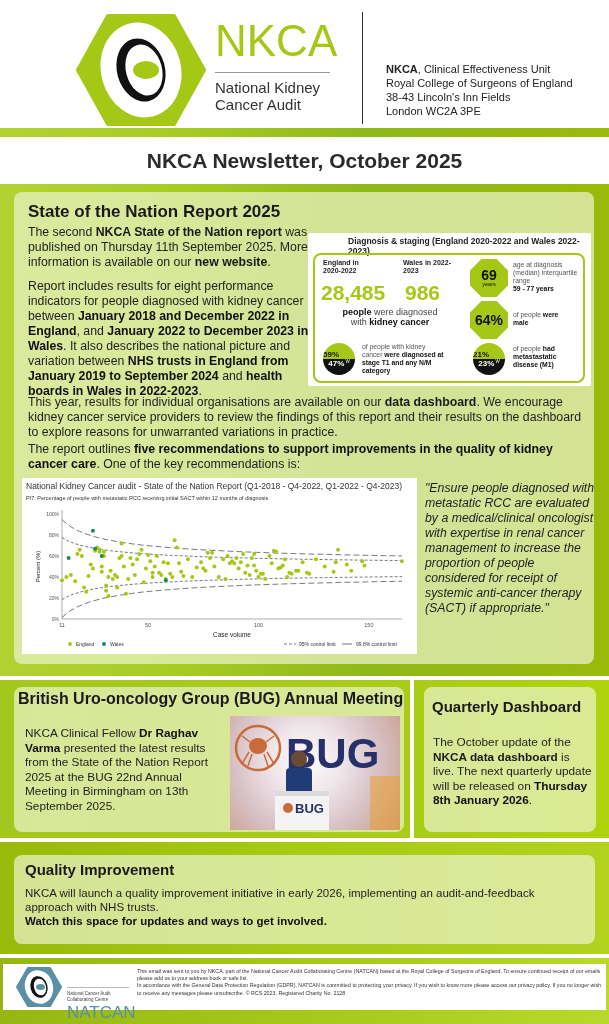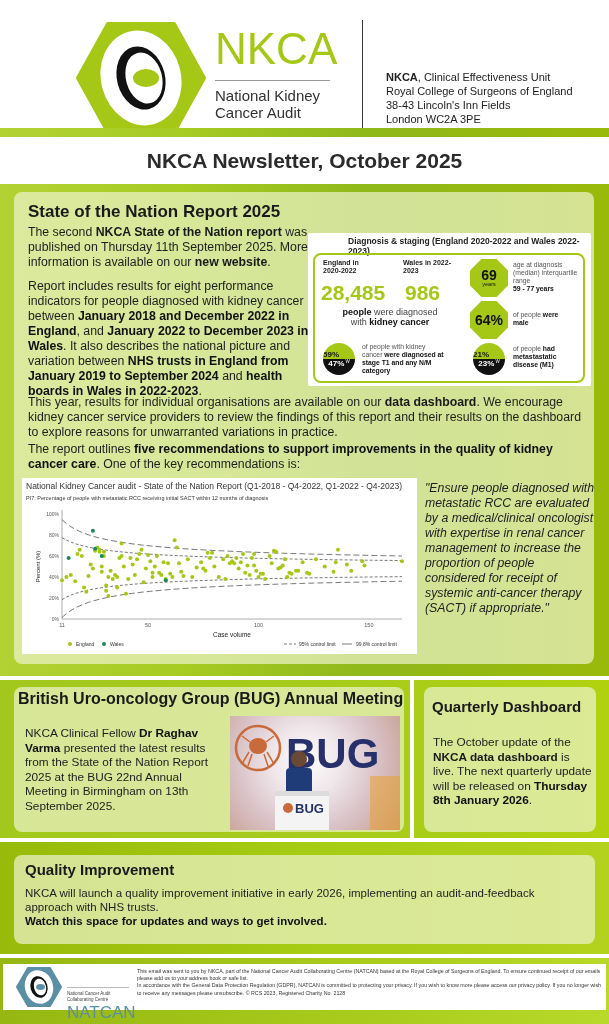--- a/index.html
+++ b/index.html
@@ -5,21 +5,21 @@
   * { box-sizing: border-box; margin: 0; padding: 0; }
   body {
     width: 609px; height: 1024px; overflow: hidden;
     font-family: "Liberation Sans", "DejaVu Sans", sans-serif;
     background: #ffffff; color: #222;
     position: relative;
   }
   a, .link { color: #1a1a1a; font-weight: bold; }
 
   
-  .header { position: absolute; left: 0; top: 12px; width: 530px; height: 128px; background: #fff; }
+  .header { position: absolute; left: 0; top: 4px; width: 530px; height: 128px; background: #fff; }
   .logo-hex { position: absolute; left: 76px; top: 10px; width: 130px; height: 112px; }
   .brand { position: absolute; left: 215px; top: 14px; width: 120px; }
   .brand .nkca { font-size: 44px; color: #a5c816; letter-spacing: 0px; line-height: 46px; }
   .brand .rule { width: 115px; height: 1px; background: #999; margin: 8px 0 6px 0; }
   .brand .sub { font-size: 15px; color: #333; line-height: 17px; }
   .vline { position: absolute; left: 362px; top: 8px; width: 1px; height: 112px; background: #333; }
   .contact { position: absolute; left: 386px; top: 17px; font-size: 11px; line-height: 14px; color: #222; margin-top: 41px; }
   .contact .gap { height: 10px; }
   .contact .row { display: flex; align-items: center; gap: 17px; }
   .li-icon { display: inline-block; width: 12px; height: 12px; background: #0a66c2; color: #fff; font-size: 9px; font-weight: bold; text-align: center; line-height: 12px; border-radius: 1px; }

